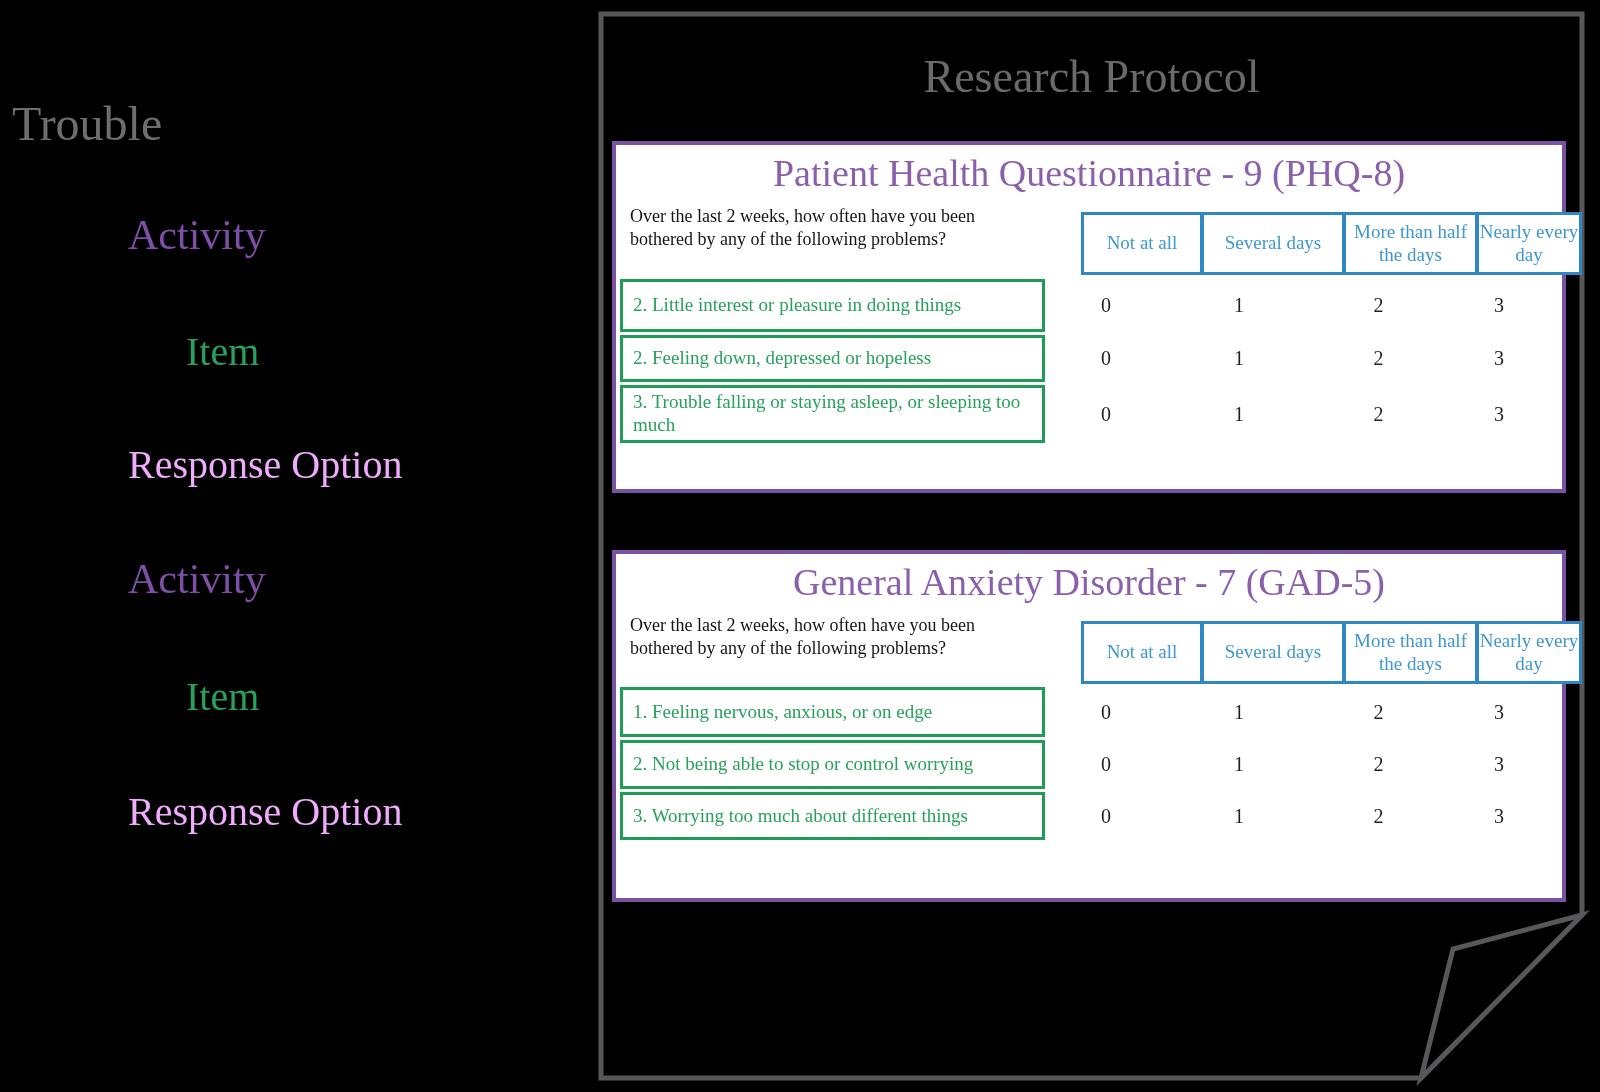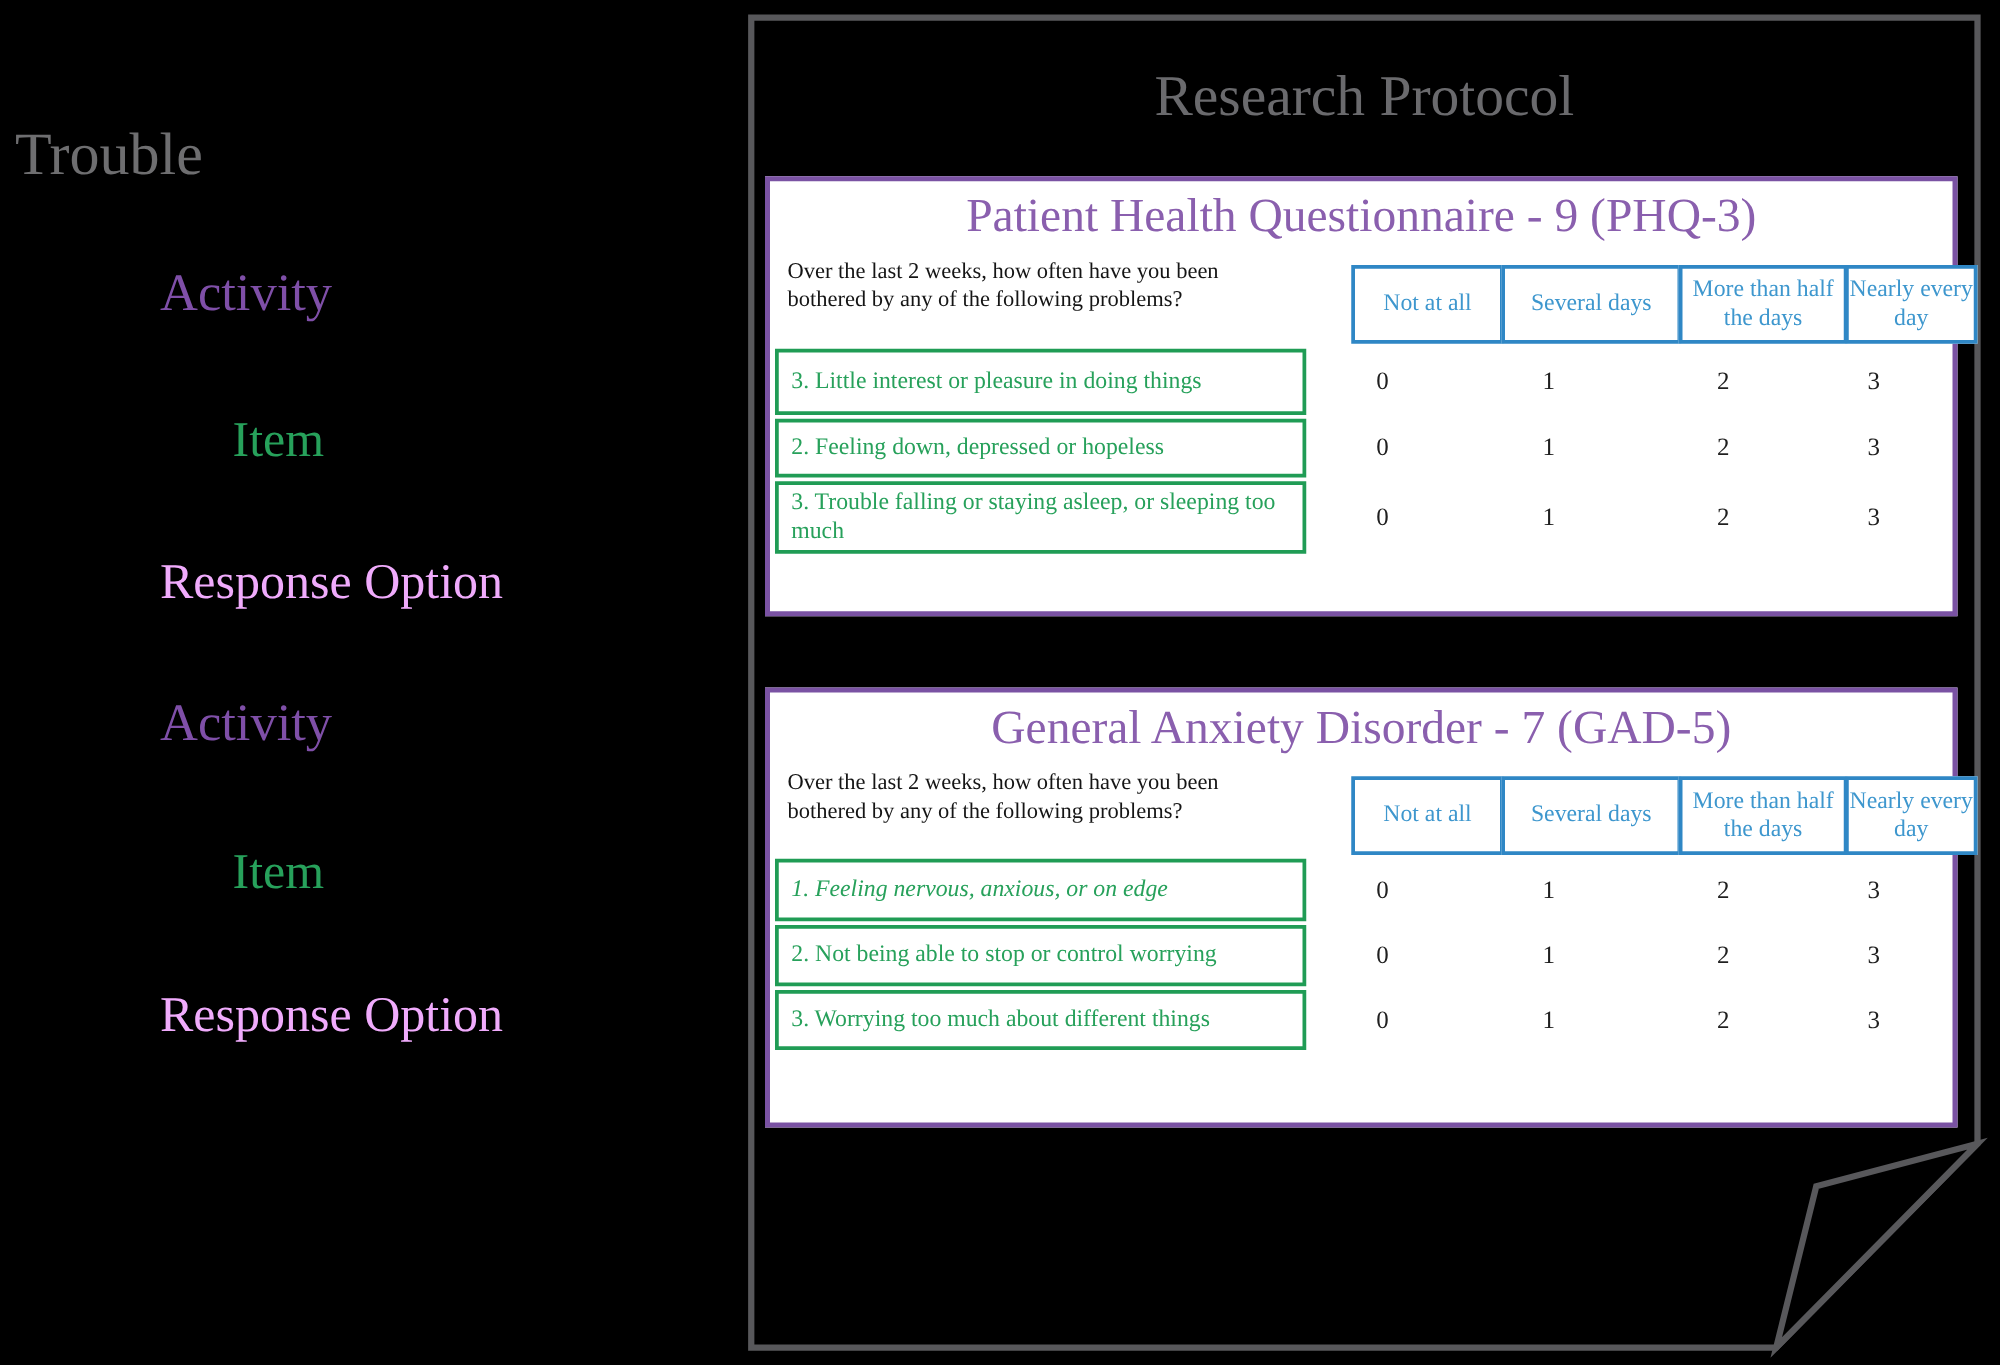--- a/index.html
+++ b/index.html
@@ -78,31 +78,31 @@
 <span class="h-label lbl-response g2-response">Response Option</span>
 
 <svg class="doc-svg" width="1600" height="1092" viewBox="0 0 1600 1092">
   <path d="M 601 14 L 1582 14 L 1582 915 L 1421 1078 L 601 1078 Z" fill="#000000" stroke="#58585B" stroke-width="5" stroke-linejoin="miter"></path>
   <path d="M 1582 915 L 1453 949 L 1421 1078 Z" fill="#000000" stroke="#58585B" stroke-width="5" stroke-linejoin="miter"></path>
 </svg>
 
 <div class="doc-title">Research Protocol</div>
 
 <div class="card card-phq">
-  <div class="card-title">Patient Health Questionnaire - 9 (PHQ-3)</div>
+  <div class="card-title">Patient Health Questionnaire - 9 (PHQ-8)</div>
   <div class="prompt">Over the last 2 weeks, how often have you been bothered by any of the following problems?</div>
   <div class="header-row">
     <div class="header-cell c1">Not at all</div>
     <div class="header-cell c2">Several days</div>
     <div class="header-cell c3">More than half the days</div>
     <div class="header-cell c4">Nearly every day</div>
   </div>
 
   <div class="item-box" style="top:134px;height:53px;">
-    <span>3. Little interest or pleasure in doing things</span>
+    <span>2. Little interest or pleasure in doing things</span>
   </div>
   <div class="values-row" style="top:134px;height:53px;">
     <span class="value-cell c1">0</span>
     <span class="value-cell c2">1</span>
     <span class="value-cell c3">2</span>
     <span class="value-cell c4">3</span>
   </div>
 
   <div class="item-box" style="top:190px;height:47px;">
     <span>2. Feeling down, depressed or hopeless</span>
@@ -128,21 +128,21 @@
 <div class="card card-gad">
   <div class="card-title">General Anxiety Disorder - 7 (GAD-5)</div>
   <div class="prompt">Over the last 2 weeks, how often have you been bothered by any of the following problems?</div>
   <div class="header-row">
     <div class="header-cell c1">Not at all</div>
     <div class="header-cell c2">Several days</div>
     <div class="header-cell c3">More than half the days</div>
     <div class="header-cell c4">Nearly every day</div>
   </div>
 
-  <div class="item-box" style="top:133px;height:50px;font-style:italic;">
+  <div class="item-box" style="top:133px;height:50px;">
     <span>1. Feeling nervous, anxious, or on edge</span>
   </div>
   <div class="values-row" style="top:133px;height:50px;">
     <span class="value-cell c1">0</span>
     <span class="value-cell c2">1</span>
     <span class="value-cell c3">2</span>
     <span class="value-cell c4">3</span>
   </div>
 
   <div class="item-box" style="top:186px;height:49px;">

